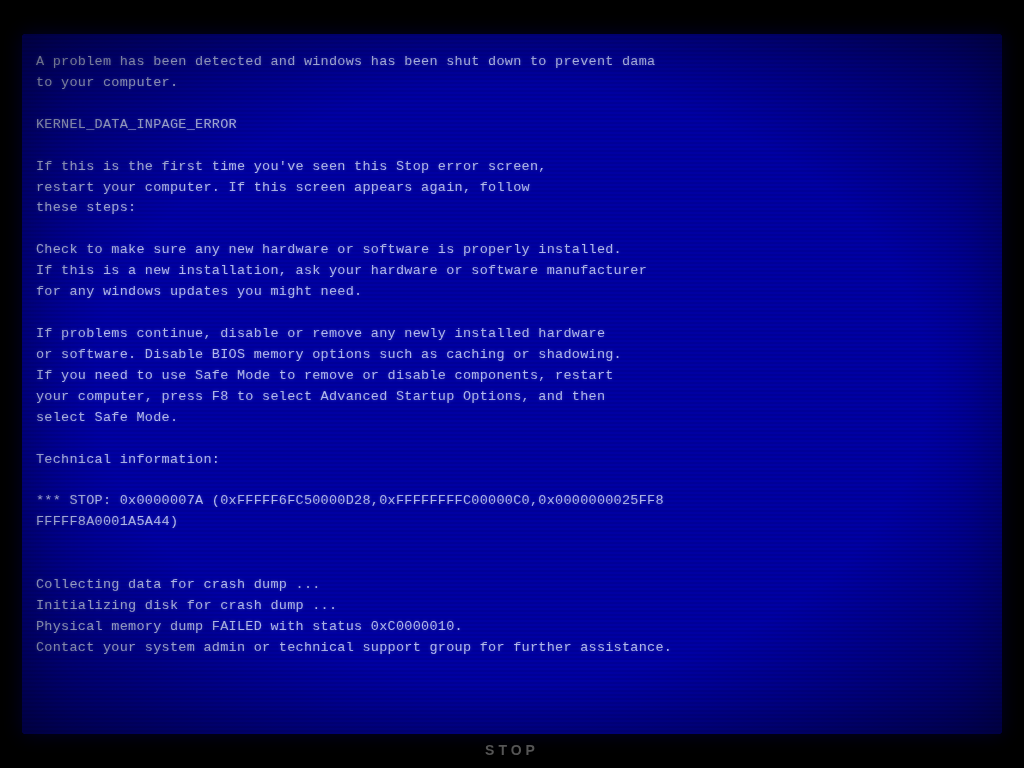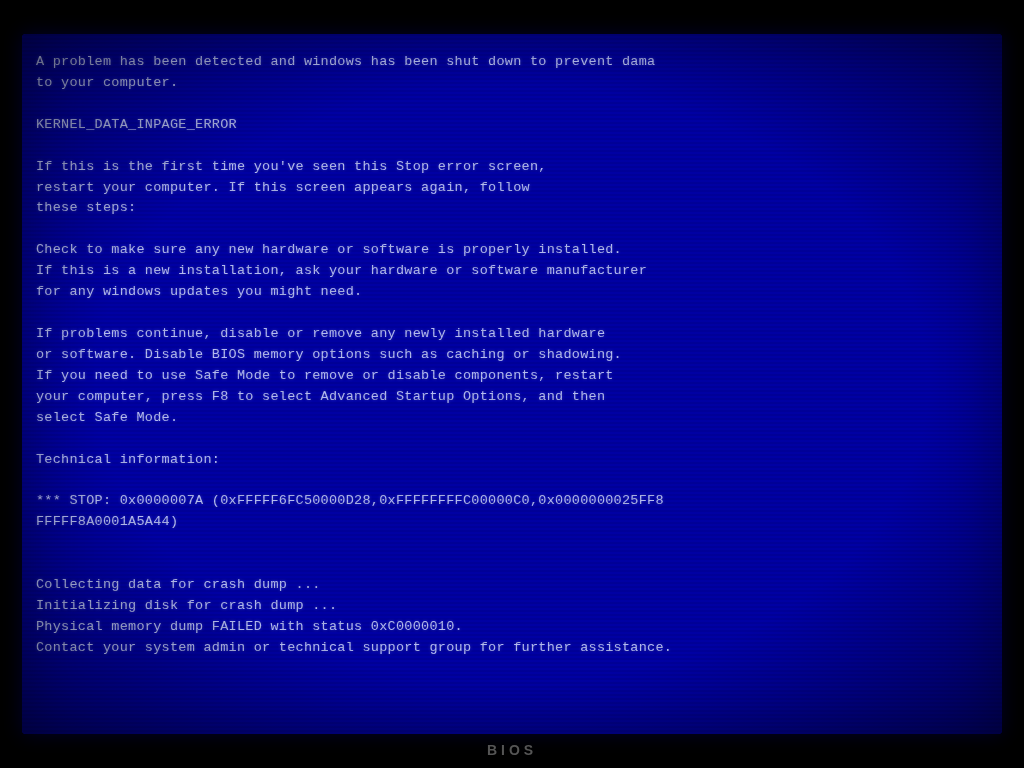--- a/index.html
+++ b/index.html
@@ -135,14 +135,14 @@
         <span class="bsod-line">*** STOP: 0x0000007A (0xFFFFF6FC50000D28,0xFFFFFFFFC00000C0,0x0000000025FF8</span>
         <span class="bsod-line">FFFFF8A0001A5A44)</span>
         <span class="bsod-blank"></span>
         <span class="bsod-blank"></span>
         <span class="bsod-line">Collecting data for crash dump ...</span>
         <span class="bsod-line">Initializing disk for crash dump ...</span>
         <span class="bsod-line">Physical memory dump FAILED with status 0xC0000010.</span>
         <span class="bsod-line">Contact your system admin or technical support group for further assistance.</span>
       </div>
   </div>
-  <div class="sony-label">BIOS</div>
+  <div class="sony-label">STOP</div>
 </div>
 
 </body></html>

